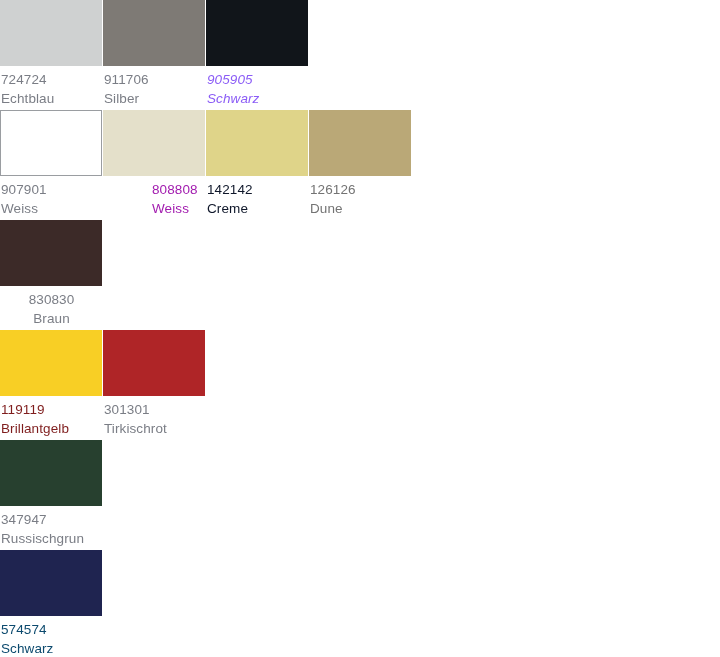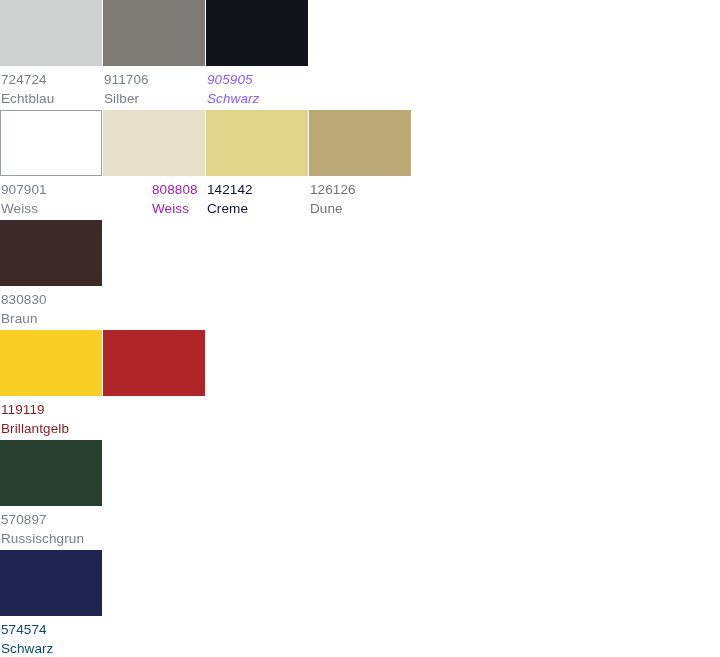--- a/index.html
+++ b/index.html
@@ -108,43 +108,47 @@
         <div class="swatch-chip" style="background: rgb(186, 168, 119);"></div>
         <div class="swatch-label" style="color: #737373;">
           <span class="swatch-code">126126</span>
           <span class="swatch-name">Dune</span>
         </div>
       </div>
     </div>
     <div class="swatch-row">
       <div class="swatch-cell">
         <div class="swatch-chip" style="background: rgb(60, 42, 40);"></div>
-        <div class="swatch-label" style="color: rgb(122, 125, 133);">
+        <div class="swatch-label" style="color: rgb(122, 125, 133); text-align: center;">
           <span class="swatch-code">830830</span>
           <span class="swatch-name">Braun</span>
         </div>
       </div>
     </div>
     <div class="swatch-row">
       <div class="swatch-cell">
         <div class="swatch-chip" style="background: rgb(248, 207, 37);"></div>
         <div class="swatch-label" style="color: #7f1d1d;">
           <span class="swatch-code">119119</span>
           <span class="swatch-name">Brillantgelb</span>
         </div>
       </div>
       <div class="swatch-cell">
         <div class="swatch-chip" style="background: rgb(175, 37, 39);"></div>
+        <div class="swatch-label" style="color: rgb(122, 125, 133);">
+          <span class="swatch-code">301301</span>
+          <span class="swatch-name">Tirkischrot</span>
+        </div>
       </div>
     </div>
     <div class="swatch-row">
       <div class="swatch-cell">
         <div class="swatch-chip" style="background: rgb(39, 64, 47);"></div>
         <div class="swatch-label" style="color: rgb(122, 125, 133);">
-          <span class="swatch-code">570897</span>
+          <span class="swatch-code">347947</span>
           <span class="swatch-name">Russischgrun</span>
         </div>
       </div>
     </div>
     <div class="swatch-row">
       <div class="swatch-cell">
         <div class="swatch-chip" style="background: rgb(31, 36, 80);"></div>
         <div class="swatch-label" style="color: #0c4a6e;">
           <span class="swatch-code">574574</span>
           <span class="swatch-name">Schwarz</span>

